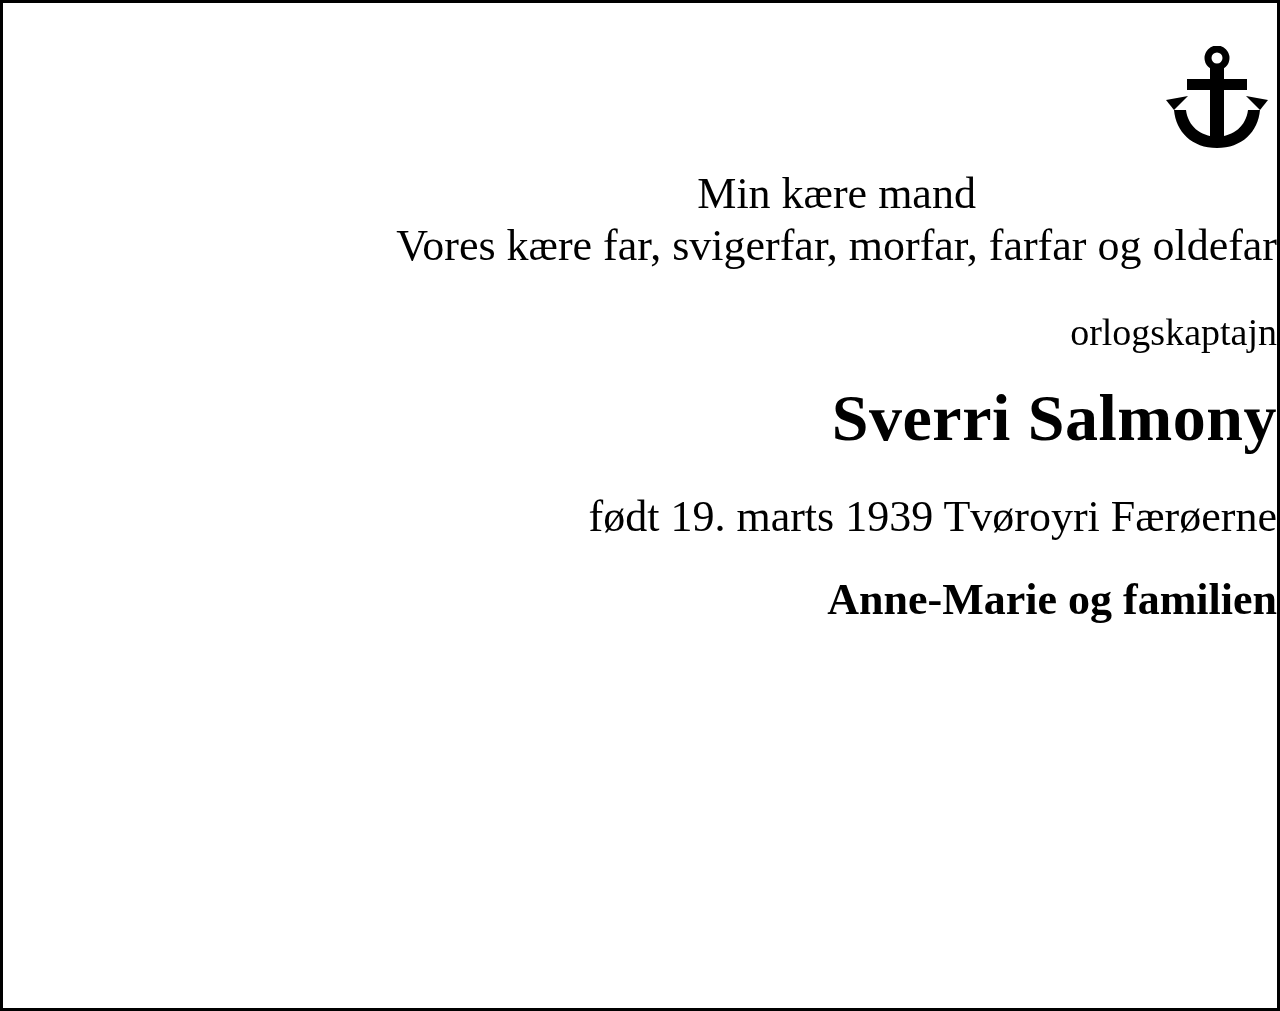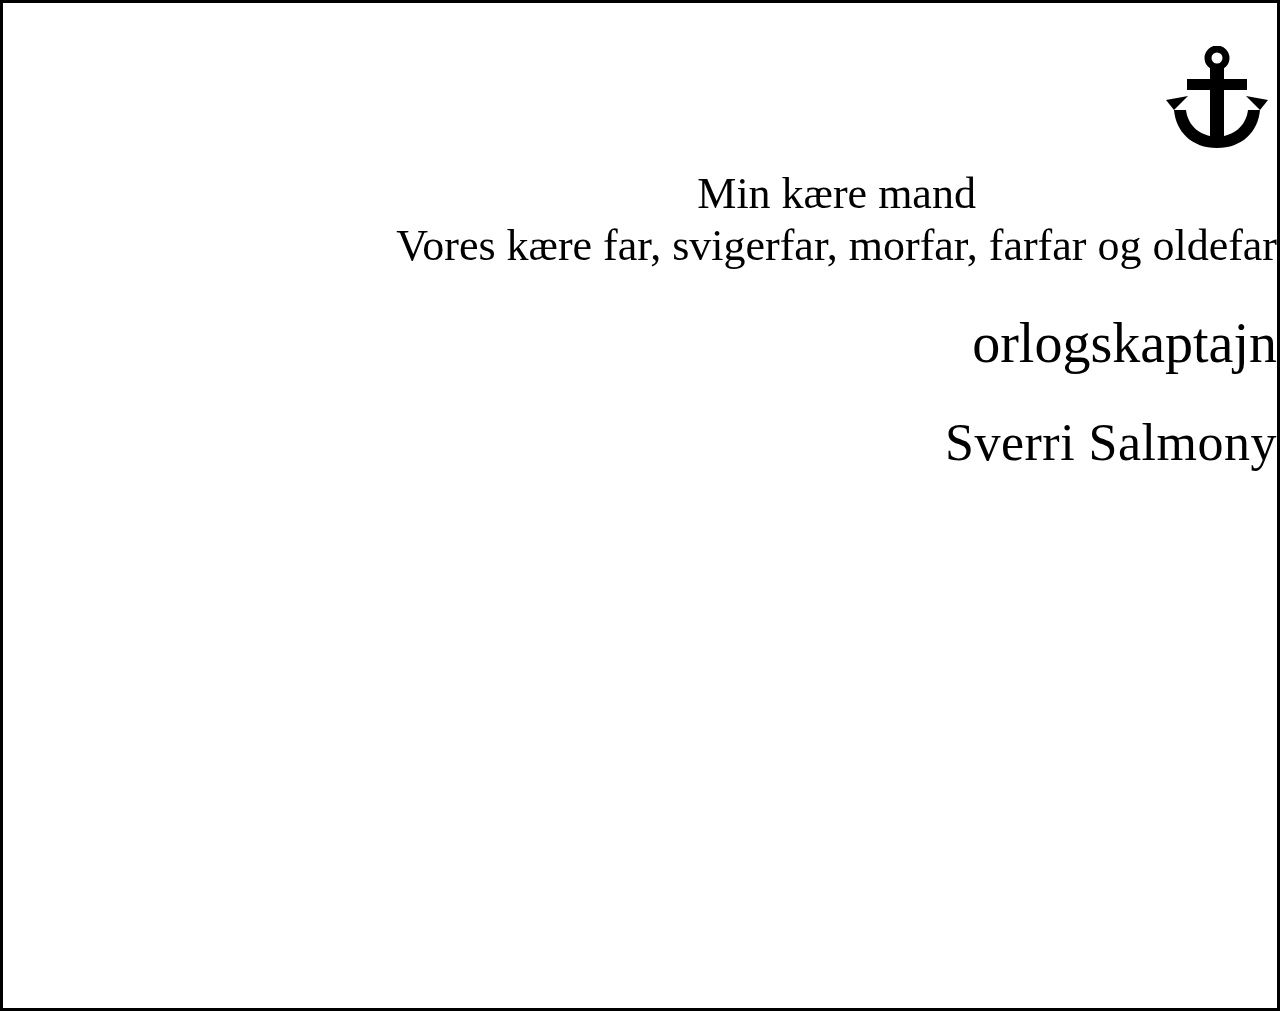--- a/index.html
+++ b/index.html
@@ -39,27 +39,27 @@
   .line {
     text-align: center;
     line-height: 1.18;
     white-space: pre-line;
   }
   .relation {
     font-size: 44px;
     margin-top: 10px;
   }
   .title-line {
-    font-size: 56px;
+    font-size: 38px;
     margin-top: 38px;
   }
   .name {
-    font-size: 52px;
-    font-weight: normal;
-    margin-top: 36px;
+    font-size: 66px;
+    font-weight: bold;
+    margin-top: 24px;
     letter-spacing: 0.5px;
   }
   .born {
     font-size: 44px;
     margin-top: 34px;
   }
   .died {
     font-size: 44px;
     margin-top: 28px;
   }
@@ -98,17 +98,19 @@
     </svg>
   </div>
 
   <div class="line relation">Min kære mand
 Vores kære far, svigerfar, morfar, farfar og oldefar</div>
 
   <div class="line title-line">orlogskaptajn</div>
 
   <div class="line name">Sverri Salmony</div>
 
+  <div class="line born">født 19. marts 1939  Tvøroyri Færøerne</div>
 
 
+  <div class="line survivors">Anne-Marie og familien</div>
 
 
 </div>
 
 </body></html>

